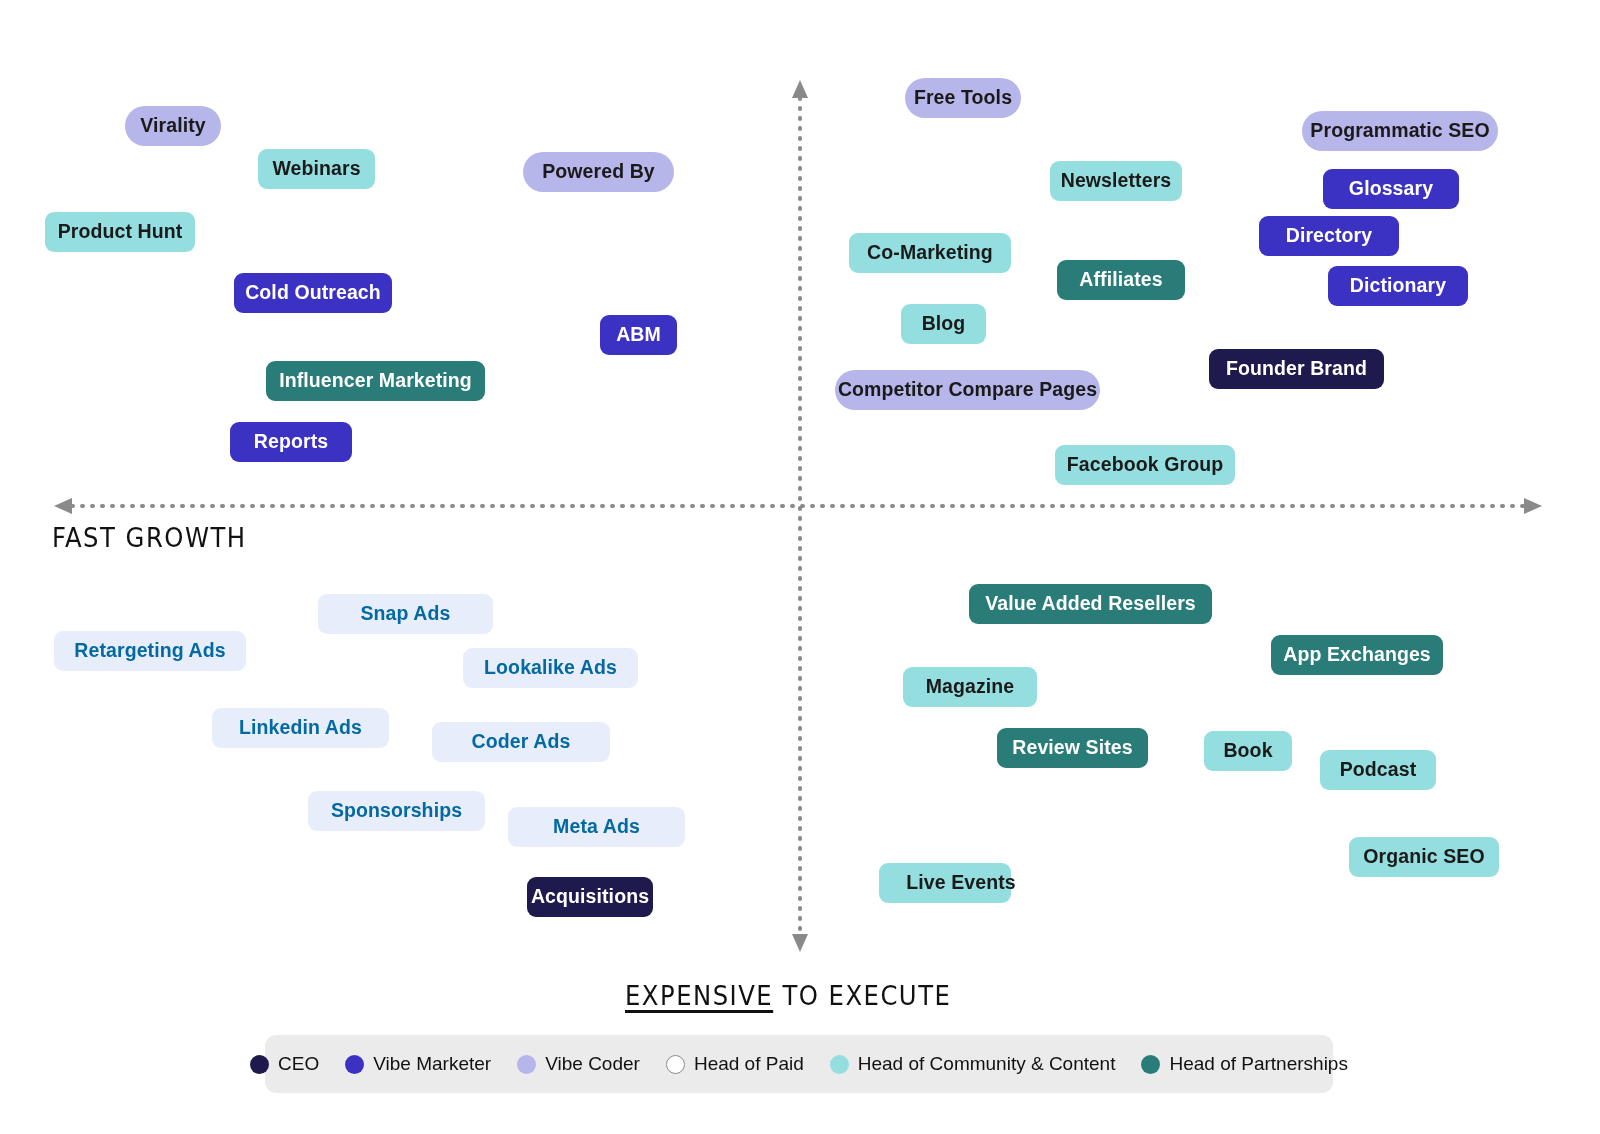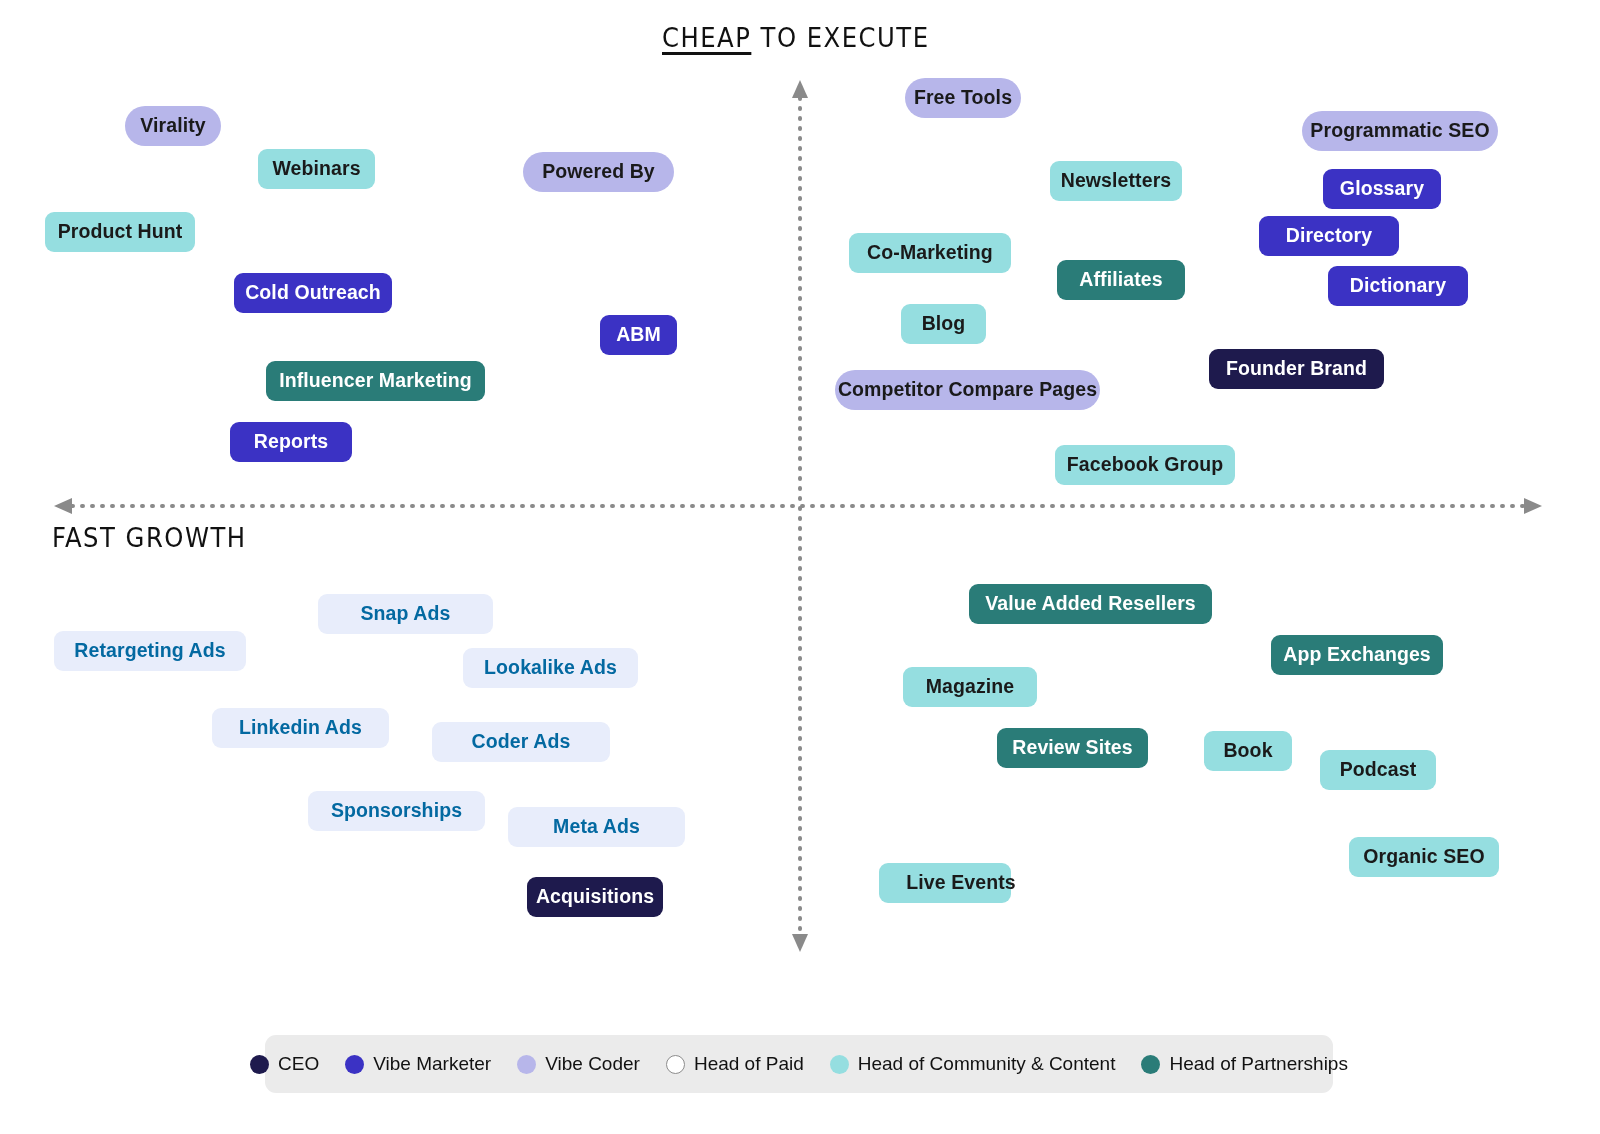--- a/index.html
+++ b/index.html
@@ -127,55 +127,55 @@
     <polygon points="20,0 20,16 2,8" fill="#8a8a8a"></polygon>
     <polygon points="1472,0 1472,16 1490,8" fill="#8a8a8a"></polygon>
   </svg>
 
   <svg class="axis" id="axis-vertical" viewBox="0 0 16 876" width="16" height="876" aria-hidden="true">
     <line x1="8" y1="20" x2="8" y2="856" stroke="#8a8a8a" stroke-width="4" stroke-linecap="round" stroke-dasharray="1 9"></line>
     <polygon points="0,20 16,20 8,2" fill="#8a8a8a"></polygon>
     <polygon points="0,856 16,856 8,874" fill="#8a8a8a"></polygon>
   </svg>
 
-  <div class="axis-title" id="title-top"><span class="ul">CHEAP</span><span> TO EXECUTE</span></div>
-
+
+  <div class="axis-title" id="title-bottom"><span class="ul">EXPENSIVE</span><span> TO EXECUTE</span></div>
 
   <div class="axis-title" id="title-left">FAST GROWTH</div>
 
 
   <div id="chips">
       <div class="chip owner-coder" style="left: 125px; top: 106px; width: 96px;">Virality</div>
       <div class="chip owner-community" style="left: 258px; top: 149px; width: 117px; text-align: right;">Webinars</div>
       <div class="chip owner-community" style="left: 45px; top: 212px; width: 150px;">Product Hunt</div>
       <div class="chip owner-coder" style="left: 523px; top: 152px; width: 151px;">Powered By</div>
       <div class="chip owner-marketer" style="left: 234px; top: 273px; width: 158px;">Cold Outreach</div>
       <div class="chip owner-marketer" style="left: 600px; top: 315px; width: 77px;">ABM</div>
       <div class="chip owner-partners" style="left: 266px; top: 361px; width: 219px;">Influencer Marketing</div>
       <div class="chip owner-marketer" style="left: 230px; top: 422px; width: 122px;">Reports</div>
       <div class="chip owner-coder" style="left: 905px; top: 78px; width: 116px;">Free Tools</div>
       <div class="chip owner-coder" style="left: 1302px; top: 111px; width: 196px;">Programmatic SEO</div>
       <div class="chip owner-community" style="left: 1050px; top: 161px; width: 132px;">Newsletters</div>
-      <div class="chip owner-marketer" style="left: 1323px; top: 169px; width: 118px;">Glossary</div>
+      <div class="chip owner-marketer" style="left: 1323px; top: 169px; width: 136px;">Glossary</div>
       <div class="chip owner-marketer" style="left: 1259px; top: 216px; width: 140px;">Directory</div>
       <div class="chip owner-community" style="left: 849px; top: 233px; width: 162px;">Co-Marketing</div>
       <div class="chip owner-partners" style="left: 1057px; top: 260px; width: 128px;">Affiliates</div>
       <div class="chip owner-marketer" style="left: 1328px; top: 266px; width: 140px;">Dictionary</div>
       <div class="chip owner-community" style="left: 901px; top: 304px; width: 85px;">Blog</div>
       <div class="chip owner-ceo" style="left: 1209px; top: 349px; width: 175px;">Founder Brand</div>
       <div class="chip owner-coder" style="left: 835px; top: 370px; width: 265px;">Competitor Compare Pages</div>
       <div class="chip owner-community" style="left: 1055px; top: 445px; width: 180px;">Facebook Group</div>
       <div class="chip owner-paid" style="left: 318px; top: 594px; width: 175px;">Snap Ads</div>
       <div class="chip owner-paid" style="left: 54px; top: 631px; width: 192px;">Retargeting Ads</div>
       <div class="chip owner-paid" style="left: 463px; top: 648px; width: 175px;">Lookalike Ads</div>
       <div class="chip owner-paid" style="left: 212px; top: 708px; width: 177px;">Linkedin Ads</div>
       <div class="chip owner-paid" style="left: 432px; top: 722px; width: 178px;">Coder Ads</div>
       <div class="chip owner-paid" style="left: 308px; top: 791px; width: 177px;">Sponsorships</div>
       <div class="chip owner-paid" style="left: 508px; top: 807px; width: 177px;">Meta Ads</div>
-      <div class="chip owner-ceo" style="left: 527px; top: 877px; width: 136px; text-align: right;">Acquisitions</div>
+      <div class="chip owner-ceo" style="left: 527px; top: 877px; width: 126px; text-align: right;">Acquisitions</div>
       <div class="chip owner-partners" style="left: 969px; top: 584px; width: 243px;">Value Added Resellers</div>
       <div class="chip owner-partners" style="left: 1271px; top: 635px; width: 172px;">App Exchanges</div>
       <div class="chip owner-community" style="left: 903px; top: 667px; width: 134px;">Magazine</div>
       <div class="chip owner-partners" style="left: 997px; top: 728px; width: 151px;">Review Sites</div>
       <div class="chip owner-community" style="left: 1204px; top: 731px; width: 88px;">Book</div>
       <div class="chip owner-community" style="left: 1320px; top: 750px; width: 116px;">Podcast</div>
       <div class="chip owner-community" style="left: 1349px; top: 837px; width: 150px;">Organic SEO</div>
       <div class="chip owner-community" style="left: 879px; top: 863px; width: 132px; padding-left: 48px;">Live Events</div>
     </div>
 

